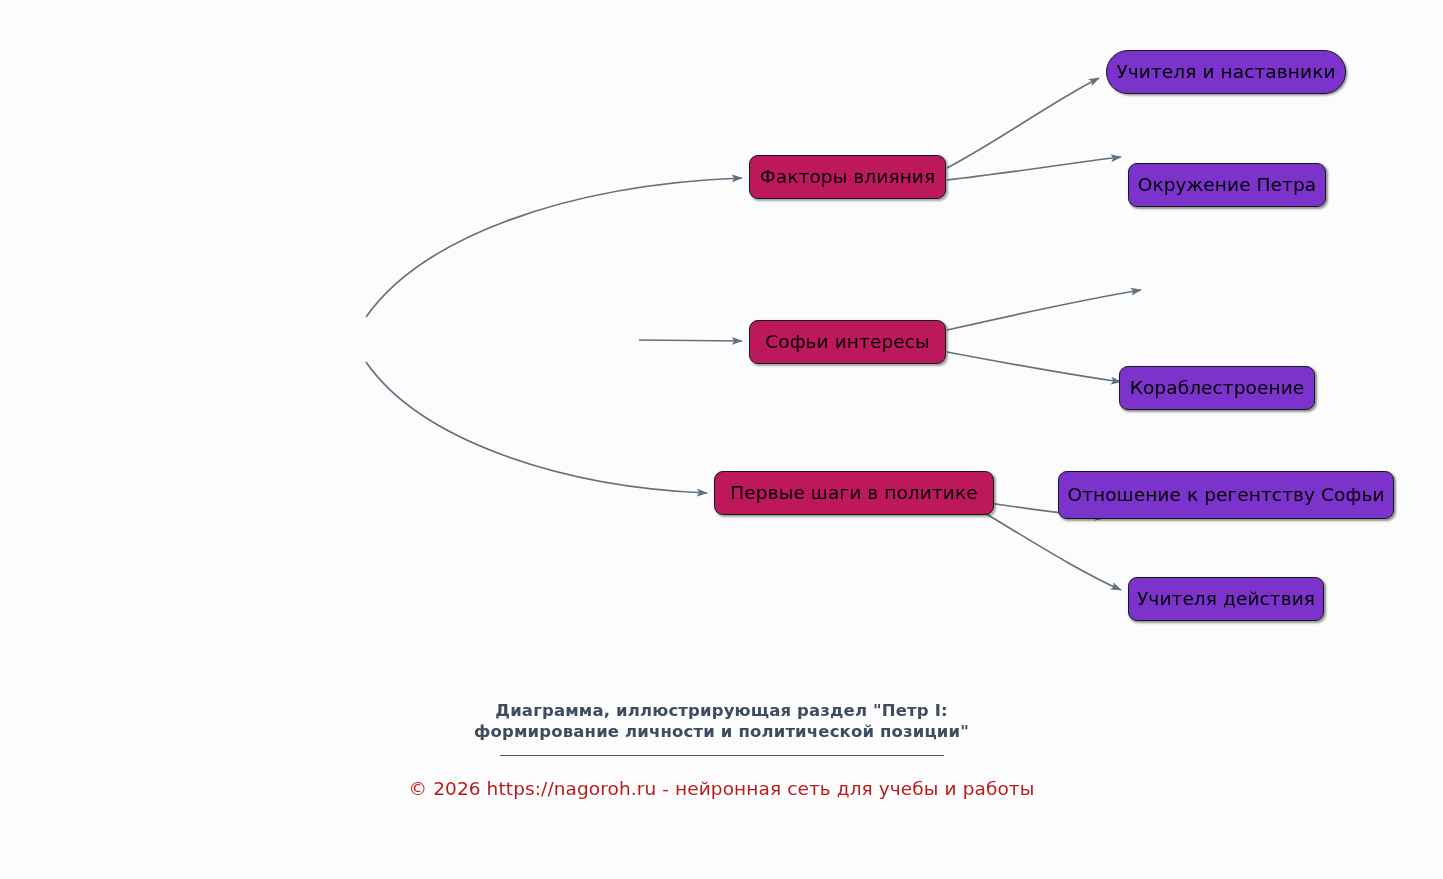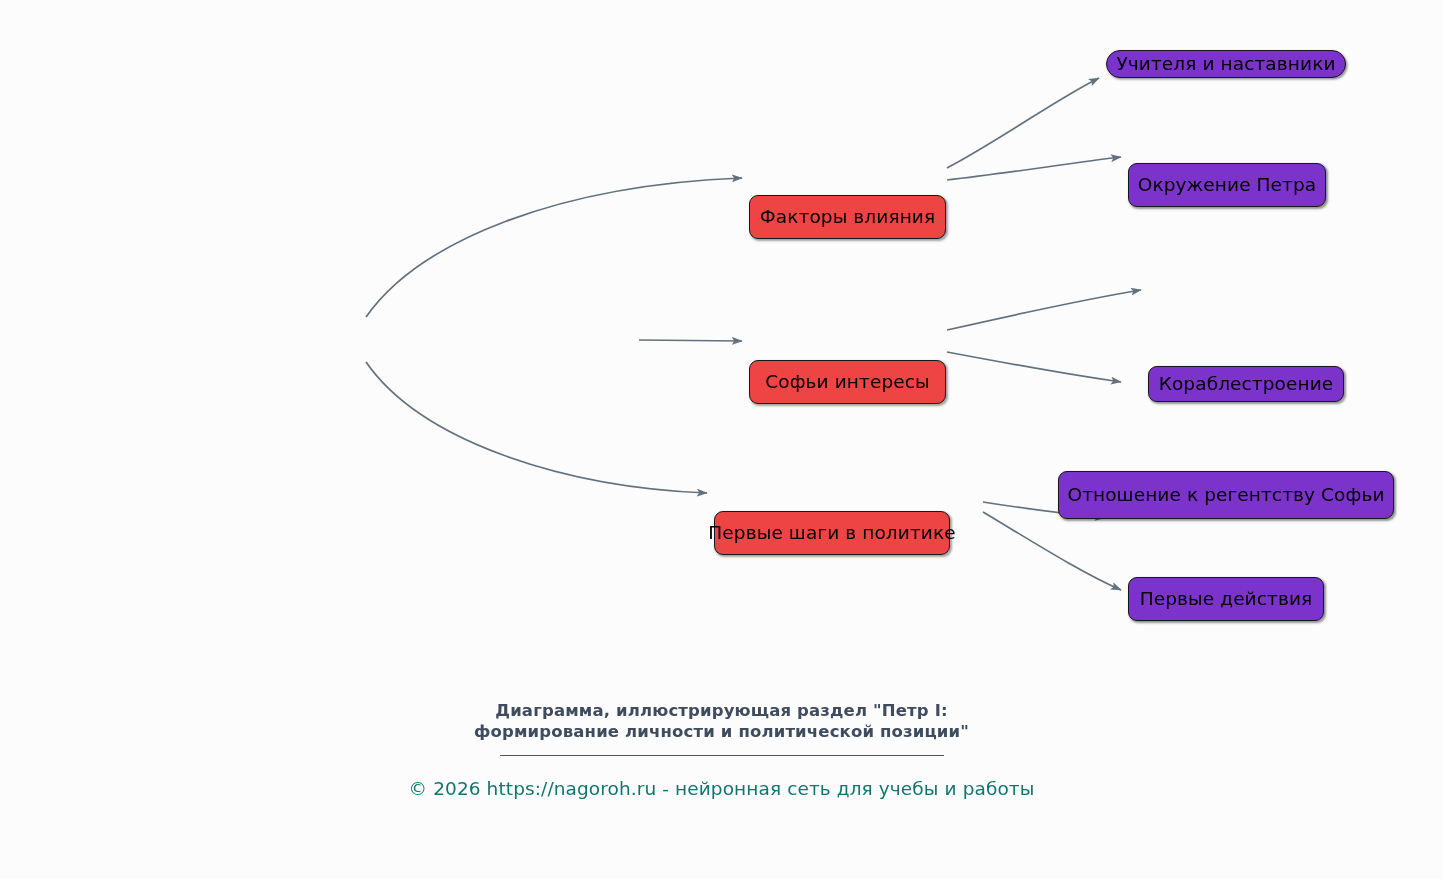--- a/index.html
+++ b/index.html
@@ -42,24 +42,23 @@
     color: #000000;
     font-size: 18.5px;
     letter-spacing: 0.1px;
   }
   .node-root {
     background: #7CB02C;
     border: 1.3px solid #1a1a1a;
     box-shadow: 1.5px 1.5px 2.2px rgba(0,0,0,0.42);
   }
   .node-branch {
-    background: #ef4444;
+    background: #be185d;
     border: 1.3px solid #14191f;
     box-shadow: 1.5px 1.5px 2.2px rgba(0,0,0,0.36);
-    margin-top: 40px;
   }
   .node-leaf {
     background: #7B33CC;
     border: 1.3px solid #14191f;
     box-shadow: 1.5px 1.5px 2.2px rgba(0,0,0,0.42);
   }
   .footer-block {
     position: absolute;
     left: 0;
     top: 700px;
@@ -75,21 +74,21 @@
   }
   .footer-caption .cap-line { display: block; }
   .footer-divider {
     width: 444px;
     height: 0;
     margin: 13px auto 0 auto;
     border-top: 1.4px solid #4a5668;
   }
   .footer-credit {
     margin-top: 22px;
-    color: #0f766e;
+    color: #b91c1c;
     font-size: 18.5px;
     letter-spacing: 0.1px;
     text-align: center;
   }
 </style>
 </head>
 <body>
 
 <div id="diagram-root">
 
@@ -121,43 +120,43 @@
 
 
   <div class="node node-branch" style="left:749px; top:155px; width:197px; height:44px;">
     <span class="node-label">Факторы влияния</span>
   </div>
 
   <div class="node node-branch" style="left:749px; top:320px; width:197px; height:44px;">
     <span class="node-label">Софьи интересы</span>
   </div>
 
-  <div class="node node-branch" style="left:714px; top:471px; width:236px; height:44px;border-radius:9px;">
+  <div class="node node-branch" style="left:714px; top:471px; width:280px; height:44px;border-radius:9px;">
     <span class="node-label">Первые шаги в политике</span>
   </div>
 
-  <div class="node node-leaf" style="left:1106px; top:50px; width:240px; height:28px;border-radius:22px;">
+  <div class="node node-leaf" style="left:1106px; top:50px; width:240px; height:44px;border-radius:22px;">
     <span class="node-label">Учителя и наставники</span>
   </div>
 
   <div class="node node-leaf" style="left:1128px; top:163px; width:198px; height:44px;">
     <span class="node-label">Окружение Петра</span>
   </div>
 
 
-  <div class="node node-leaf" style="left:1148px; top:366px; width:196px; height:36px;">
+  <div class="node node-leaf" style="left:1119px; top:366px; width:196px; height:44px;">
     <span class="node-label">Кораблестроение</span>
   </div>
 
   <div class="node node-leaf" style="left:1058px; top:471px; width:336px; height:48px;">
     <span class="node-label">Отношение к регентству Софьи</span>
   </div>
 
   <div class="node node-leaf" style="left:1128px; top:577px; width:196px; height:44px;">
-    <span class="node-label">Первые действия</span>
+    <span class="node-label">Учителя действия</span>
   </div>
 
   <div class="footer-block">
     <div class="footer-caption">
       <span class="cap-line">Диаграмма, иллюстрирующая раздел "Петр I:</span>
       <span class="cap-line">формирование личности и политической позиции"</span>
     </div>
     <div class="footer-divider"></div>
     <div class="footer-credit">© 2026 https://nagoroh.ru - нейронная сеть для учебы и работы</div>
   </div>

